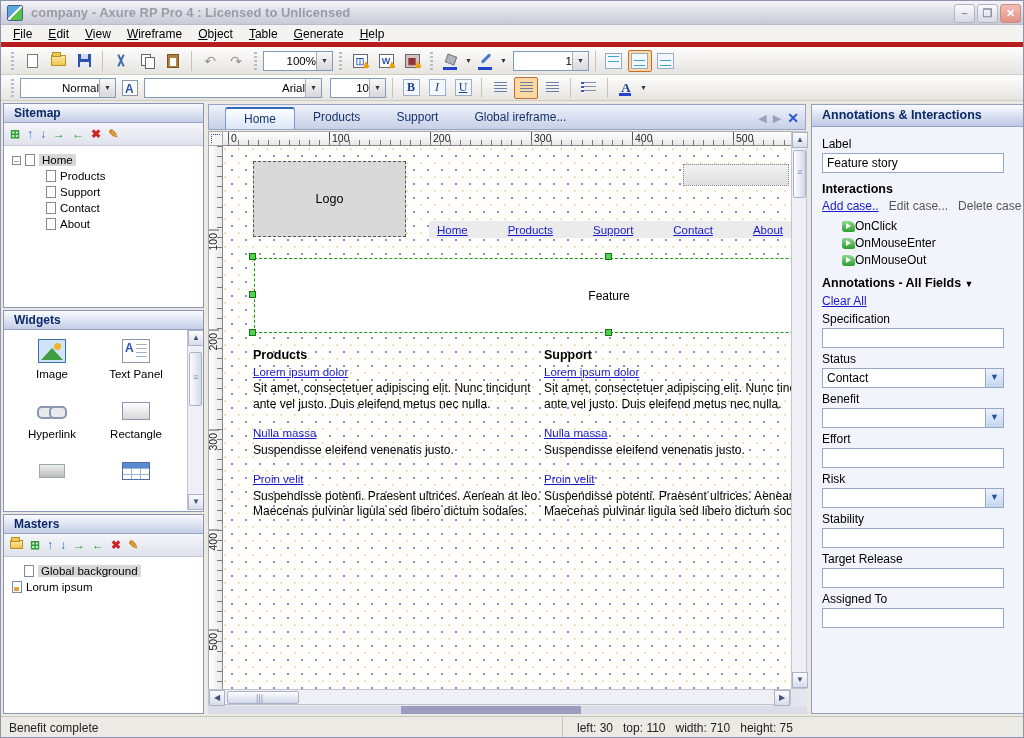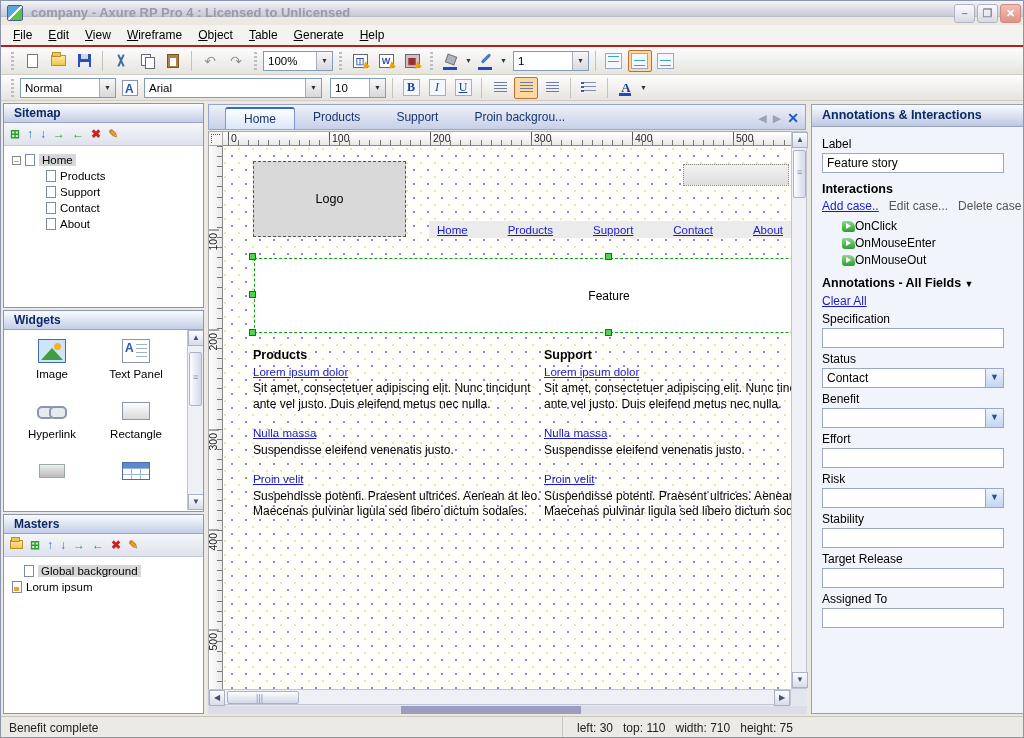--- a/index.html
+++ b/index.html
@@ -2,51 +2,51 @@
 <html><head>
 <meta charset="utf-8">
 <style>
   html,body{margin:0;padding:0;background:#c8ccd8;}
   *{box-sizing:border-box;font-family:"Liberation Sans",sans-serif;}
   #app{position:relative;width:1024px;height:738px;background:#ece9e2;overflow:hidden;
        border:1px solid #8d94ad;font-size:12px;color:#000;}
   .abs{position:absolute;}
 
   
-  #titlebar{left:0;top:0;width:1024px;height:16px;
+  #titlebar{left:0;top:0;width:1024px;height:24px;
     background:linear-gradient(#f4f4f8,#d9d9e4 60%,#c9c9d8);border-bottom:1px solid #b9bcc9;}
   #appico{left:6px;top:4px;width:16px;height:16px;border:1px solid #46628c;border-radius:2px;
     background:linear-gradient(135deg,#5aa7e0 0 45%,#fff 45% 55%,#57c447 55% 100%);}
   #title-text{left:30px;top:4px;font-weight:bold;font-size:13px;color:#9b9ba4;}
   .winbtn{top:3px;width:21px;height:19px;border:1px solid #b2b4c4;border-radius:3px;
     background:linear-gradient(#fbfbfd,#d9d9e6);color:#8a8aa0;font-size:11px;font-weight:bold;
     text-align:center;line-height:17px;}
   #btn-close{background:linear-gradient(#f3beb5,#e09286);border-color:#c98d82;color:#fff;}
 
   
-  #menubar{left:0;top:24px;width:1024px;height:22px;background:#f4f3f0;border-bottom:2px solid #b91c1c;
+  #menubar{left:0;top:24px;width:1024px;height:22px;background:#f4f3f0;border-bottom:5px solid #b91c1c;
     display:flex;align-items:center;padding-left:4px;}
   .menu-item{padding:3px 8px;}
   .menu-item u{text-decoration:underline;}
 
   
   .toolbar{left:0;width:1024px;background:linear-gradient(#fdfdfd,#e6e4df);display:flex;align-items:center;
     border-bottom:1px solid #d0cdc5;padding-left:6px;gap:2px;}
   #toolbar1{top:46px;height:28px;}
   #toolbar2{top:74px;height:26px;}
   .grip{width:3px;height:18px;margin:0 4px;
     background:repeating-linear-gradient(#b9bdc9 0 2px,transparent 2px 4px);}
   .sep{width:1px;height:20px;background:#c6c3bc;margin:0 4px;}
   .ti{width:24px;height:22px;display:flex;align-items:center;justify-content:center;position:relative;border-radius:2px;}
   .ti.dis{opacity:.4;}
   .ti.active{background:#fcd9a0;border:1px solid #c56a31;}
   .glyph{font-size:14px;line-height:1;}
   .combo{height:20px;background:#fff;border:1px solid #7f9db9;display:flex;align-items:center;
     font-size:11.5px;padding-left:4px;position:relative;}
-  .combo .val{flex:1;}
+  .combo .val{flex:1;text-align:right;}
   .dbtn{width:16px;height:18px;background:linear-gradient(#f8f8f8,#d8d8dd);border-left:1px solid #aab;
     text-align:center;font-size:7px;line-height:18px;color:#333;}
   
   .ic-page{width:11px;height:14px;background:#fff;border:1px solid #777;}
   .ic-folder{width:15px;height:11px;background:linear-gradient(#ffe9a8,#f0c64c);border:1px solid #b8912c;position:relative;}
   .ic-folder::before{content:"";position:absolute;top:-4px;left:0;width:7px;height:3px;background:#f0c64c;border:1px solid #b8912c;}
   .ic-save{width:13px;height:13px;background:#2a52b0;position:relative;}
   .ic-save::before{content:"";position:absolute;left:3px;top:0;width:7px;height:5px;background:#cfd8ea;}
   .ic-save::after{content:"";position:absolute;left:2px;bottom:0;width:9px;height:5px;background:#e8edf6;}
   .ic-copy{width:13px;height:14px;position:relative;}
@@ -445,21 +445,21 @@
         <span class="pg master"></span>
         <span>Lorum ipsum</span>
       </div>
     </div>
   </div>
 
   <div class="abs" id="tabbar">
     <div class="tab active">Home</div>
     <div class="tab">Products</div>
     <div class="tab">Support</div>
-    <div class="tab">Proin backgrou...</div>
+    <div class="tab">Global ireframe...</div>
     <div id="tabnav">
       <span class="tn-arrow">◀</span>
       <span class="tn-arrow">▶</span>
       <span id="tab-close">✕</span>
     </div>
   </div>
 
   <div class="abs" id="ruler-corner"></div>
   <div class="abs" id="ruler-h">
     <span class="hlab" style="left:5px;">0</span>

